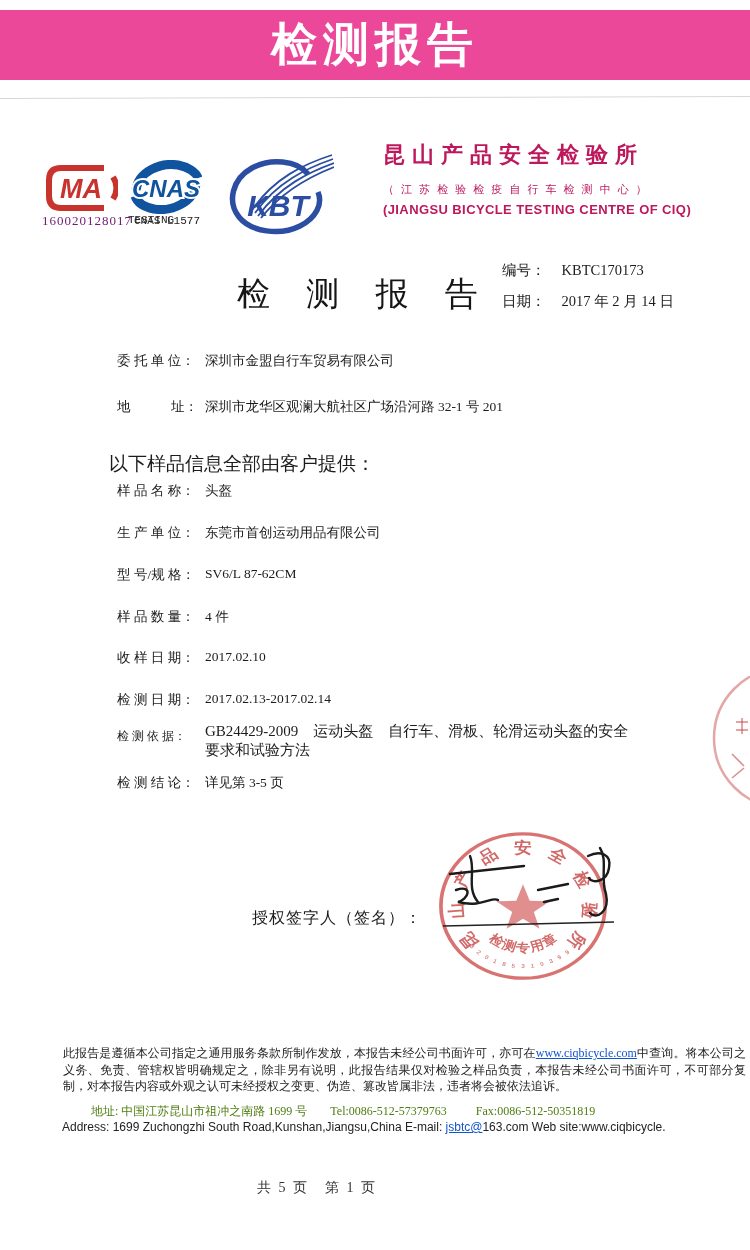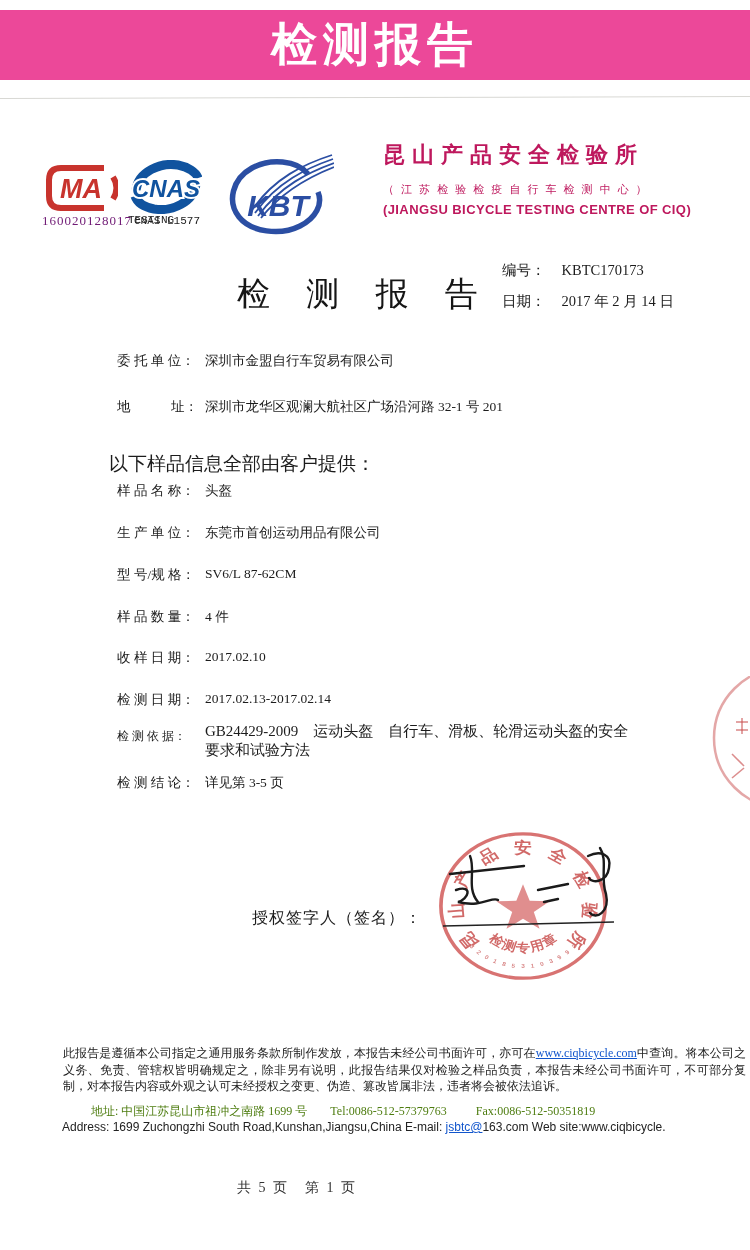--- a/index.html
+++ b/index.html
@@ -51,21 +51,21 @@
   .fragment-svg{position:absolute;left:696px;top:676px;}
 
   
   .legal{position:absolute;left:63px;top:1033px;width:683px;font-size:12px;line-height:16.5px;
          text-align:justify;color:#222;}
   a.link{color:#1155cc;text-decoration:underline;cursor:pointer;}
   .contact1{position:absolute;left:62px;top:1103px;font-size:12px;white-space:nowrap;color:#4d7c0f;margin-left:29px;}
   .contact1 .gap1{margin-left:20px;} .contact1 .gap2{margin-left:26px;}
   .contact2{position:absolute;left:62px;top:1120px;font-size:12px;white-space:nowrap;color:#222;
             font-family:"Liberation Sans","DejaVu Sans",sans-serif;}
-  .pagefoot{position:absolute;left:0;top:1179px;width:594px;text-align:center;font-size:14px;letter-spacing:2px;color:#333;}
+  .pagefoot{position:absolute;left:0;top:1179px;width:594px;text-align:center;font-size:14px;letter-spacing:2px;color:#333;padding-left:20px;}
 </style>
 </head>
 <body>
 
 <div id="page">
 
   <div class="banner">
     <span class="banner-title">检测报告</span>
   </div>
   <div class="scanline"></div>

